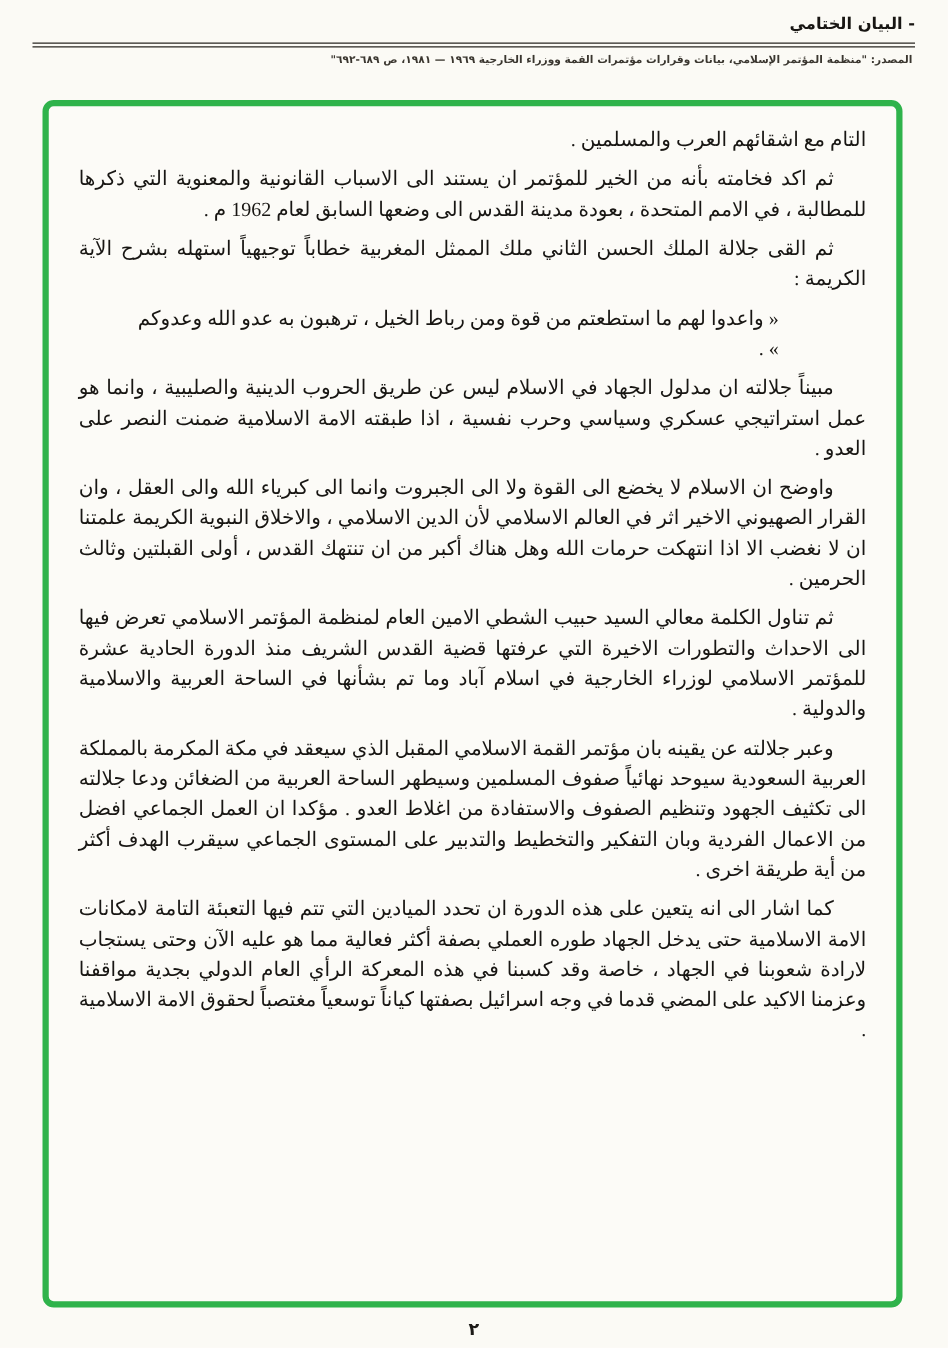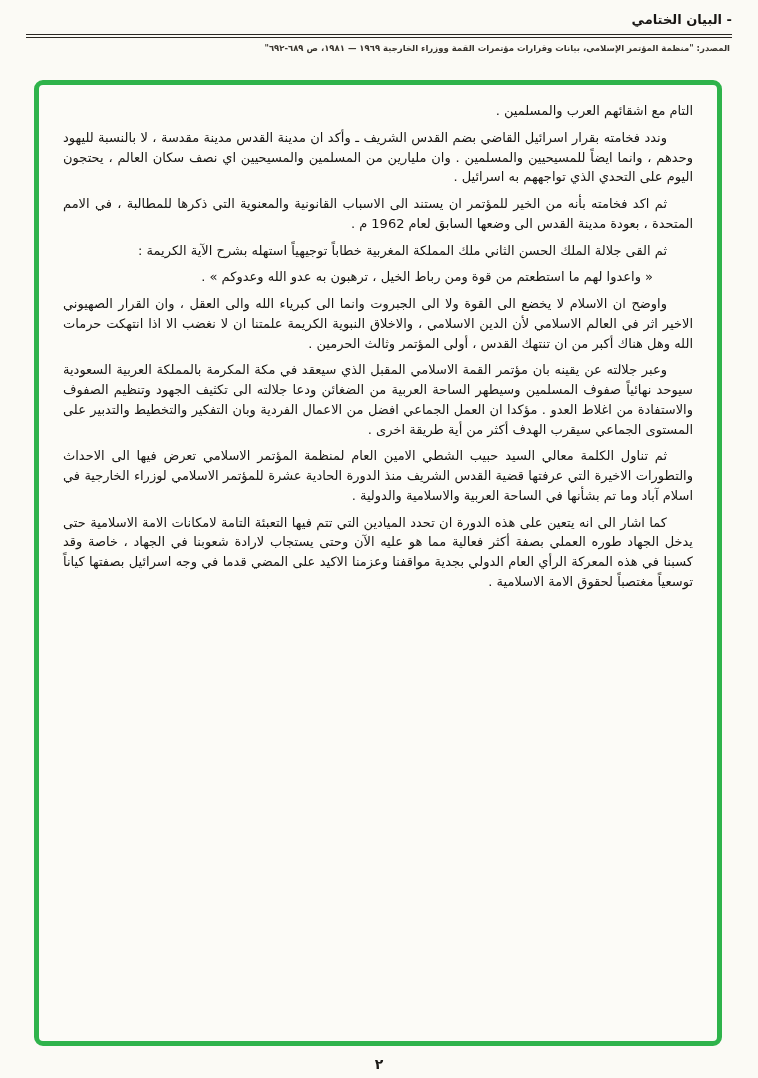--- a/index.html
+++ b/index.html
@@ -43,31 +43,32 @@
     right: 36px;
     left: 34px;
     bottom: 32px;
     border: 5px solid #2fb34b;
     border-radius: 9px;
     background: #fcfbf7;
     padding: 16px 24px 10px 24px;
     overflow: hidden;
   }
   .body-text p {
-    font-size: 13px;
+    font-size: 16px;
     line-height: 1.52;
     text-align: justify;
     text-align-last: right;
     margin-bottom: 7px;
     text-indent: 26px;
+    font-family: Liberation Serif, serif;
   }
   .body-text p.no-indent { text-indent: 0; }
   .body-text p.verse {
     text-indent: 0;
-    margin-right: 40px;
+    margin-right: 70px;
     margin-left: 40px;
     text-align: right;
   }
   .page-number {
     position: absolute;
     bottom: 6px;
     left: 0;
     right: 0;
     text-align: center;
     font-size: 14px;
@@ -82,24 +83,24 @@
   <div class="title-row">
     <span>- البيان الختامي</span>
   </div>
   <div class="header-rule"></div>
   <div class="source-line">المصدر: "منظمة المؤتمر الإسلامي، بيانات وقرارات مؤتمرات القمة ووزراء الخارجية ١٩٦٩ — ١٩٨١، ص ٦٨٩-٦٩٢"</div>
 </header>
 
 <section class="content-frame">
   <div class="body-text">
     <p class="no-indent">التام مع اشقائهم العرب والمسلمين .</p>
-    <p>وندد فخامته بقرار اسرائيل القاضي بضم القدس الشريف ـ وأكد ان مدينة القدس مدينة مقدسة ، لا بالنسبة لليهود وحدهم ، وانما ايضاً للمسيحيين والمسلمين . وان مليارين من المسلمين والمسيحيين اي نصف سكان العالم ، يحتجون اليوم على التحدي الذي تواجههم به اسرائيل .</p>
     <p>ثم اكد فخامته بأنه من الخير للمؤتمر ان يستند الى الاسباب القانونية والمعنوية التي ذكرها للمطالبة ، في الامم المتحدة ، بعودة مدينة القدس الى وضعها السابق لعام 1962 م .</p>
-    <p>ثم القى جلالة الملك الحسن الثاني ملك المملكة المغربية خطاباً توجيهياً استهله بشرح الآية الكريمة :</p>
+    <p>ثم القى جلالة الملك الحسن الثاني ملك الممثل المغربية خطاباً توجيهياً استهله بشرح الآية الكريمة :</p>
     <p class="verse">« واعدوا لهم ما استطعتم من قوة ومن رباط الخيل ، ترهبون به عدو الله وعدوكم » .</p>
-    <p>واوضح ان الاسلام لا يخضع الى القوة ولا الى الجبروت وانما الى كبرياء الله والى العقل ، وان القرار الصهيوني الاخير اثر في العالم الاسلامي لأن الدين الاسلامي ، والاخلاق النبوية الكريمة علمتنا ان لا نغضب الا اذا انتهكت حرمات الله وهل هناك أكبر من ان تنتهك القدس ، أولى المؤتمر وثالث الحرمين .</p>
+    <p>مبيناً جلالته ان مدلول الجهاد في الاسلام ليس عن طريق الحروب الدينية والصليبية ، وانما هو عمل استراتيجي عسكري وسياسي وحرب نفسية ، اذا طبقته الامة الاسلامية ضمنت النصر على العدو .</p>
+    <p>واوضح ان الاسلام لا يخضع الى القوة ولا الى الجبروت وانما الى كبرياء الله والى العقل ، وان القرار الصهيوني الاخير اثر في العالم الاسلامي لأن الدين الاسلامي ، والاخلاق النبوية الكريمة علمتنا ان لا نغضب الا اذا انتهكت حرمات الله وهل هناك أكبر من ان تنتهك القدس ، أولى القبلتين وثالث الحرمين .</p>
+    <p>ثم تناول الكلمة معالي السيد حبيب الشطي الامين العام لمنظمة المؤتمر الاسلامي تعرض فيها الى الاحداث والتطورات الاخيرة التي عرفتها قضية القدس الشريف منذ الدورة الحادية عشرة للمؤتمر الاسلامي لوزراء الخارجية في اسلام آباد وما تم بشأنها في الساحة العربية والاسلامية والدولية .</p>
     <p>وعبر جلالته عن يقينه بان مؤتمر القمة الاسلامي المقبل الذي سيعقد في مكة المكرمة بالمملكة العربية السعودية سيوحد نهائياً صفوف المسلمين وسيطهر الساحة العربية من الضغائن ودعا جلالته الى تكثيف الجهود وتنظيم الصفوف والاستفادة من اغلاط العدو . مؤكدا ان العمل الجماعي افضل من الاعمال الفردية وبان التفكير والتخطيط والتدبير على المستوى الجماعي سيقرب الهدف أكثر من أية طريقة اخرى .</p>
-    <p>ثم تناول الكلمة معالي السيد حبيب الشطي الامين العام لمنظمة المؤتمر الاسلامي تعرض فيها الى الاحداث والتطورات الاخيرة التي عرفتها قضية القدس الشريف منذ الدورة الحادية عشرة للمؤتمر الاسلامي لوزراء الخارجية في اسلام آباد وما تم بشأنها في الساحة العربية والاسلامية والدولية .</p>
     <p>كما اشار الى انه يتعين على هذه الدورة ان تحدد الميادين التي تتم فيها التعبئة التامة لامكانات الامة الاسلامية حتى يدخل الجهاد طوره العملي بصفة أكثر فعالية مما هو عليه الآن وحتى يستجاب لارادة شعوبنا في الجهاد ، خاصة وقد كسبنا في هذه المعركة الرأي العام الدولي بجدية مواقفنا وعزمنا الاكيد على المضي قدما في وجه اسرائيل بصفتها كياناً توسعياً مغتصباً لحقوق الامة الاسلامية .</p>
   </div>
 </section>
 
 <div class="page-number">٢</div>
 
 </body></html>

